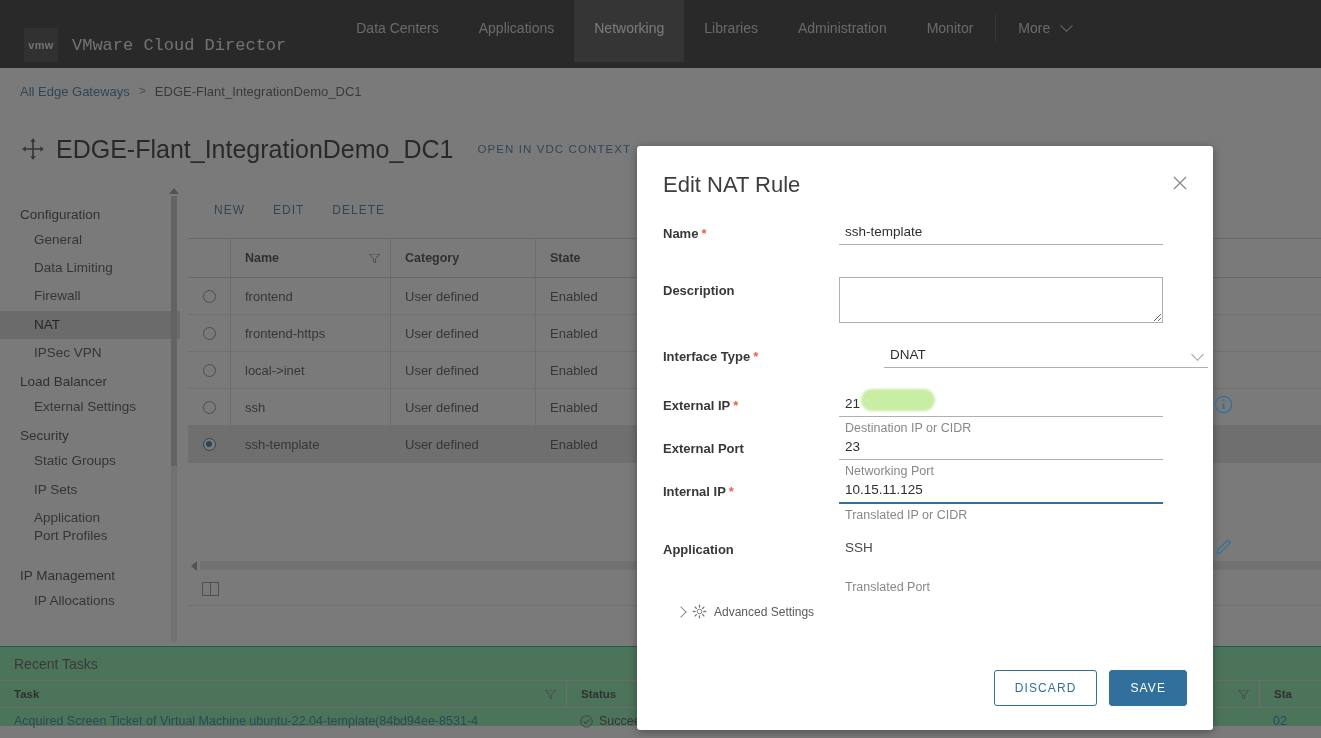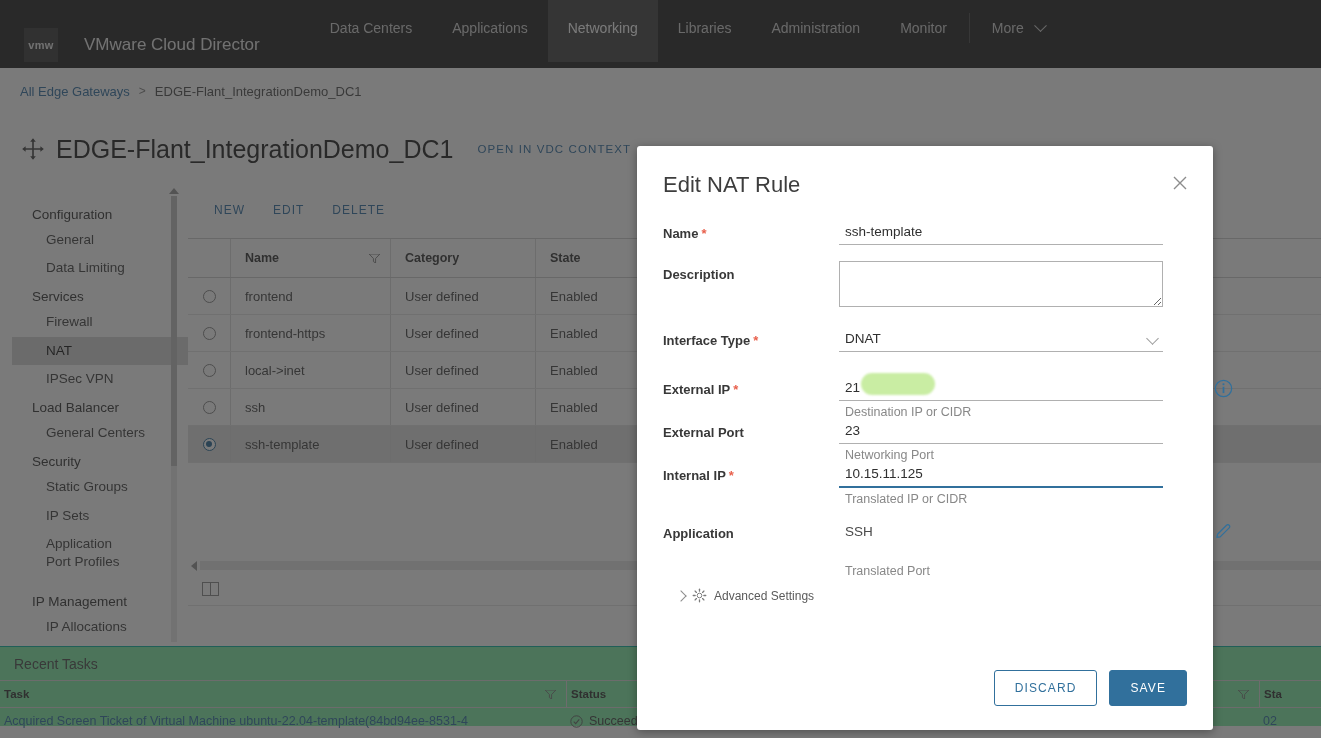--- a/index.html
+++ b/index.html
@@ -28,22 +28,23 @@
   }
   .topbar-inner { display: flex; align-items: flex-end; height: 56px; }
   .brand { display: flex; align-items: center; padding-left: 24px; }
   .vmw-logo {
     width: 34px; height: 34px; background: #3f3f3f;
     color: #e6e6e6; font-size: 11px; font-weight: bold;
     display: flex; align-items: center; justify-content: center;
     letter-spacing: .3px;
   }
   .brand-text {
-    margin-left: 26px; color: #e9e9e9; font-size: 17px; font-weight: 400;
+    margin-left: 14px; color: #e9e9e9; font-size: 17px; font-weight: 400;
     white-space: nowrap;
+    font-family: Liberation Mono, monospace;
   }
   .nav { display: flex; align-items: center; height: 68px; margin-left: 50px; }
   .nav-item {
     height: 68px; display: flex; align-items: center;
     padding: 0 20px; color: #d2d2d2; font-size: 14px; white-space: nowrap;
     cursor: pointer;
   }
   .nav-item.active { background: #4a4a4a; color: #fff; }
   .nav-sep { width: 1px; height: 30px; background: #4f4f4f; margin: 0 2px; }
   .nav-more { display: flex; align-items: center; gap: 12px; }
@@ -66,21 +67,21 @@
   }
   .gw-icon { width: 26px; height: 26px; margin-right: 10px; }
   .pt-text { font-size: 25px; color: #2a2a2a; font-weight: 400; white-space: nowrap; }
   .pt-link {
     margin-left: 24px; color: #3b77a8; font-size: 11.5px;
     letter-spacing: 1.1px; cursor: pointer; white-space: nowrap;
   }
 
   
   .sidebar {
-    position: absolute; top: 182px; left: 12px; width: 180px; bottom: 80px;
+    position: absolute; top: 182px; left: 0; width: 180px; bottom: 80px;
     overflow: hidden; padding-top: 18px;
   }
   .sb-group { font-size: 13.5px; color: #3d3d3d; padding: 7px 0 4px 20px; }
   .sb-item {
     font-size: 13.5px; color: #4a4a4a; padding: 5px 0 5px 34px;
     cursor: pointer; line-height: 1.35;
   }
   .sb-item.active { background: #d8d8d8; color: #1f1f1f; }
   .sb-scroll {
     position: absolute; top: 182px; left: 168px; width: 12px; bottom: 80px;
@@ -134,21 +135,21 @@
   .tasks {
     position: absolute; left: 0; right: 0; bottom: 12px; height: 80px;
     background: #86efac; border-top: 1px solid #14b8a6;
   }
   .tasks-title { font-size: 14px; color: #555; padding: 9px 0 8px 14px; }
   .tasks-head {
     display: flex; align-items: center; height: 28px;
     border-top: 1px solid #d9d9d9; border-bottom: 1px solid #d9d9d9;
     font-size: 11.5px; color: #3d3d3d; font-weight: bold;
   }
-  .tk-col { position: relative; display: flex; align-items: center; height: 100%; padding-left: 4px; border-left: 1px solid #dcdcdc; }
+  .tk-col { position: relative; display: flex; align-items: center; height: 100%; padding-left: 14px; border-left: 1px solid #dcdcdc; }
   .tk-col.t-task { flex: 0 0 566px; border-left: none; }
   .tk-col.t-status { flex: 0 0 250px; }
   .tk-col.t-type { flex: 0 0 193px; }
   .tk-col.t-org { flex: 0 0 250px; }
   .tk-col.t-start { flex: 1 1 auto; }
   .tasks-row { display: flex; align-items: center; height: 26px; font-size: 12.5px; color: #3b77a8; }
   .tasks-row .tk-col { border-left: none; }
   .tk-status { color: #4b4b4b; display: flex; align-items: center; gap: 6px; }
   .ok-ic { width: 13px; height: 13px; }
 
@@ -178,21 +179,21 @@
     font-family: "Liberation Sans", sans-serif; font-size: 13.5px;
     color: #2f2f2f; padding: 4px 2px 5px 6px; background: transparent;
     outline: none;
   }
   .inp.focused { border-bottom: 2px solid #31709c; }
   .ta {
     width: 324px; height: 46px; border: 1px solid #b0b0b0;
     font-family: "Liberation Sans", sans-serif; font-size: 13.5px;
     color: #2f2f2f; padding: 5px 6px; resize: vertical; outline: none;
   }
-  .selwrap { position: relative; width: 324px; }
+  .selwrap { position: relative; width: 324px; margin-left: 45px; }
   .sel {
     width: 324px; border: none; border-bottom: 1px solid #b0b0b0;
     font-family: "Liberation Sans", sans-serif; font-size: 13.5px;
     color: #2f2f2f; padding: 4px 22px 5px 6px; background: transparent;
     outline: none; -webkit-appearance: none; appearance: none;
   }
   .sel-chev {
     position: absolute; right: 6px; top: 7px;
     width: 9px; height: 9px;
     border-right: 1.4px solid #9a9a9a; border-bottom: 1.4px solid #9a9a9a;
@@ -270,27 +271,26 @@
     </svg>
     <div class="pt-text">EDGE-Flant_IntegrationDemo_DC1</div>
     <div class="pt-link">OPEN IN VDC CONTEXT</div>
   </div>
 
   <div class="sidebar">
     <div class="sb-group">Configuration</div>
     <div class="sb-item">General</div>
     <div class="sb-item">Data Limiting</div>
 
-    <div class="sb-group">Services</div>
     <div class="sb-item">Firewall</div>
     <div class="sb-item active">NAT</div>
     <div class="sb-item">IPSec VPN</div>
 
     <div class="sb-group">Load Balancer</div>
-    <div class="sb-item">General Centers</div>
+    <div class="sb-item">External Settings</div>
 
     <div class="sb-group">Security</div>
     <div class="sb-item">Static Groups</div>
     <div class="sb-item">IP Sets</div>
     <div class="sb-item" style="width:120px">Application Port Profiles</div>
 
     <div class="sb-group" style="padding-top:18px">IP Management</div>
     <div class="sb-item">IP Allocations</div>
   </div>
   <div class="sb-scroll">
@@ -435,21 +435,21 @@
 <div class="modal">
   <div class="m-head">
     <div class="m-title">Edit NAT Rule</div>
     <svg class="m-close" viewBox="0 0 22 22">
       <path d="M5 5 L17 17 M17 5 L5 17" stroke="#8c8c8c" stroke-width="1.4" fill="none"></path>
     </svg>
   </div>
 
   <div class="m-body">
 
-    <div class="frow" style="margin-bottom:16px">
+    <div class="frow" style="margin-bottom:32px">
       <div class="flabel">
         <span>Name</span><span class="req">*</span>
       </div>
       <div class="fctl">
         <input class="inp" value="ssh-template" style="">
       </div>
     </div>
 
     <div class="frow" style="margin-bottom:16px">
       <div class="flabel">

